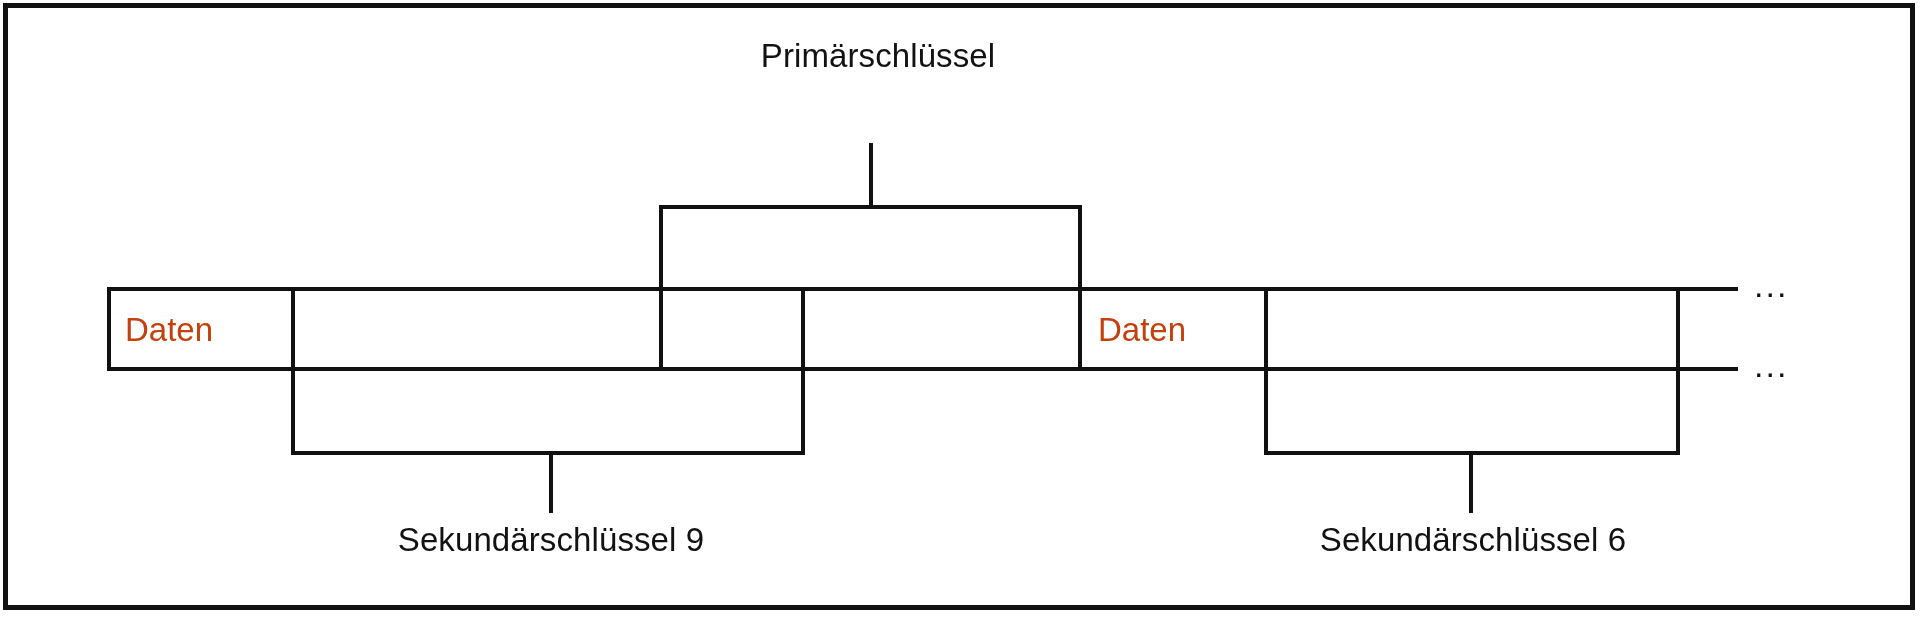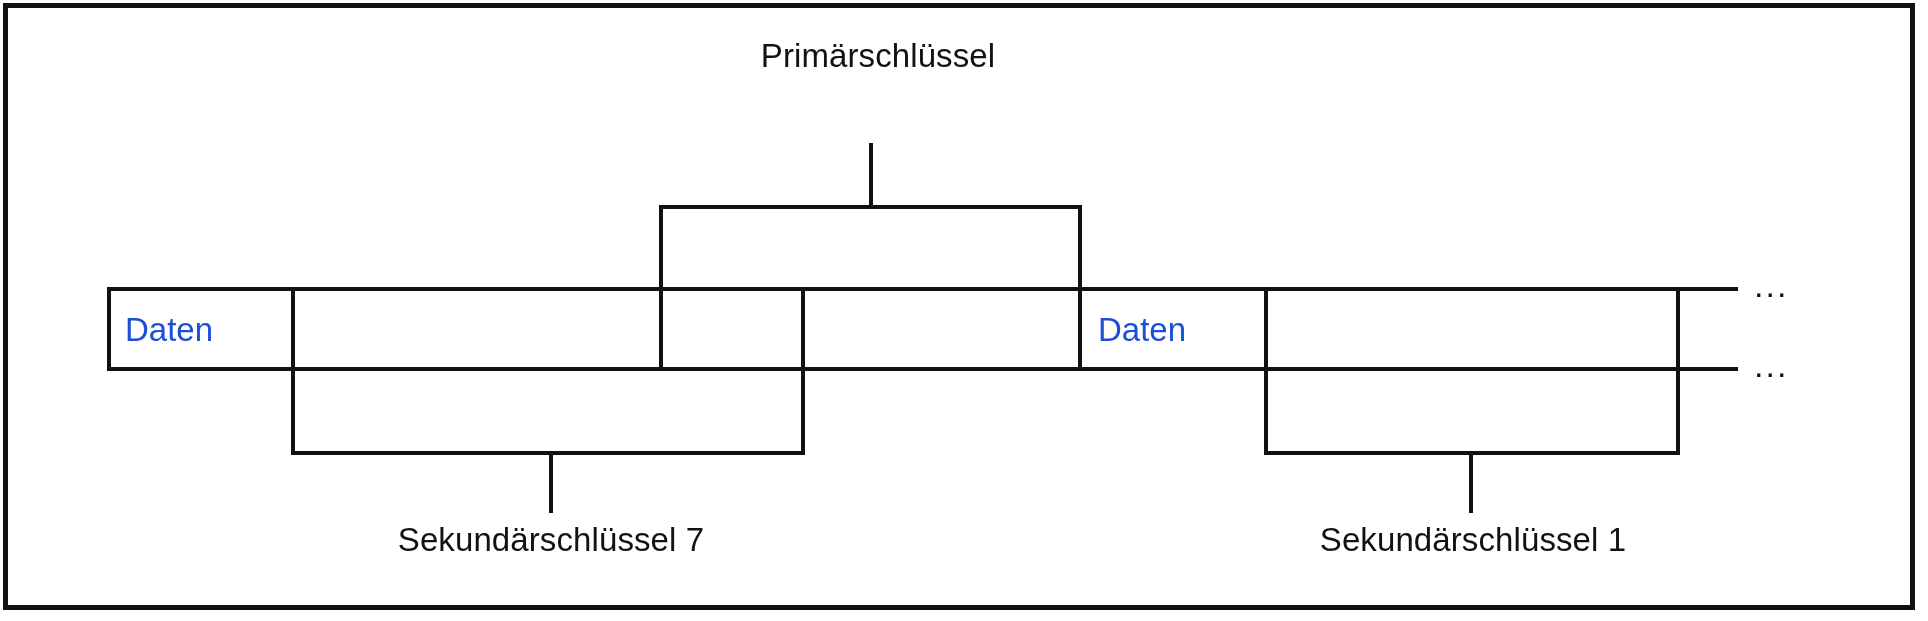--- a/index.html
+++ b/index.html
@@ -48,21 +48,21 @@
     line-height: 40px;
     white-space: nowrap;
     letter-spacing: 0.1px;
   }
   .label.centered {
     text-align: center;
     transform: translateX(-50%);
   }
   .cell-label {
     position: absolute;
-    color: #1d4ed8;
+    color: #c2410c;
     font-family: "Liberation Sans", sans-serif;
     font-size: 33px;
     line-height: 36px;
     white-space: nowrap;
   }
   .ellipsis {
     position: absolute;
     color: #121212;
     font-family: "Liberation Sans", sans-serif;
     font-size: 34px;
@@ -114,23 +114,23 @@
     <div class="cell-label" style="left:1090px; top:304px;">Daten</div>
 
     <div class="ellipsis" style="left:1746px; top:272px;">...</div>
     <div class="ellipsis" style="left:1746px; top:352px;">...</div>
 
     <div class="vline" style="left:283px; top:359px; height:88px;"></div>
     <div class="vline" style="left:793px; top:359px; height:88px;"></div>
     <div class="hline" style="left:283px; top:443px; width:514px;"></div>
     <div class="vline" style="left:541px; top:443px; height:62px;"></div>
 
-    <div class="label centered" id="secondary-key-1-label">Sekundärschlüssel 7</div>
+    <div class="label centered" id="secondary-key-1-label">Sekundärschlüssel 9</div>
 
     <div class="vline" style="left:1256px; top:359px; height:88px;"></div>
     <div class="vline" style="left:1668px; top:359px; height:88px;"></div>
     <div class="hline" style="left:1256px; top:443px; width:416px;"></div>
     <div class="vline" style="left:1461px; top:443px; height:62px;"></div>
 
-    <div class="label centered" id="secondary-key-2-label">Sekundärschlüssel 1</div>
+    <div class="label centered" id="secondary-key-2-label">Sekundärschlüssel 6</div>
 
   </div>
 </div>
 
 </body></html>

